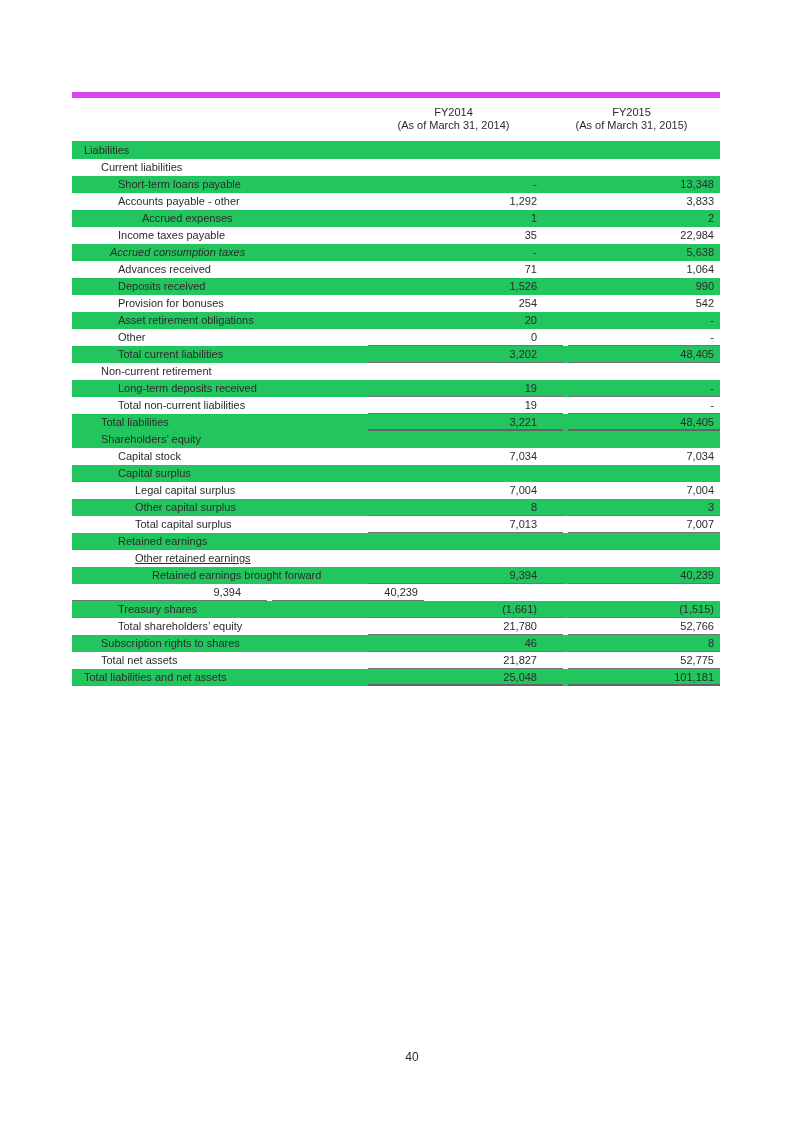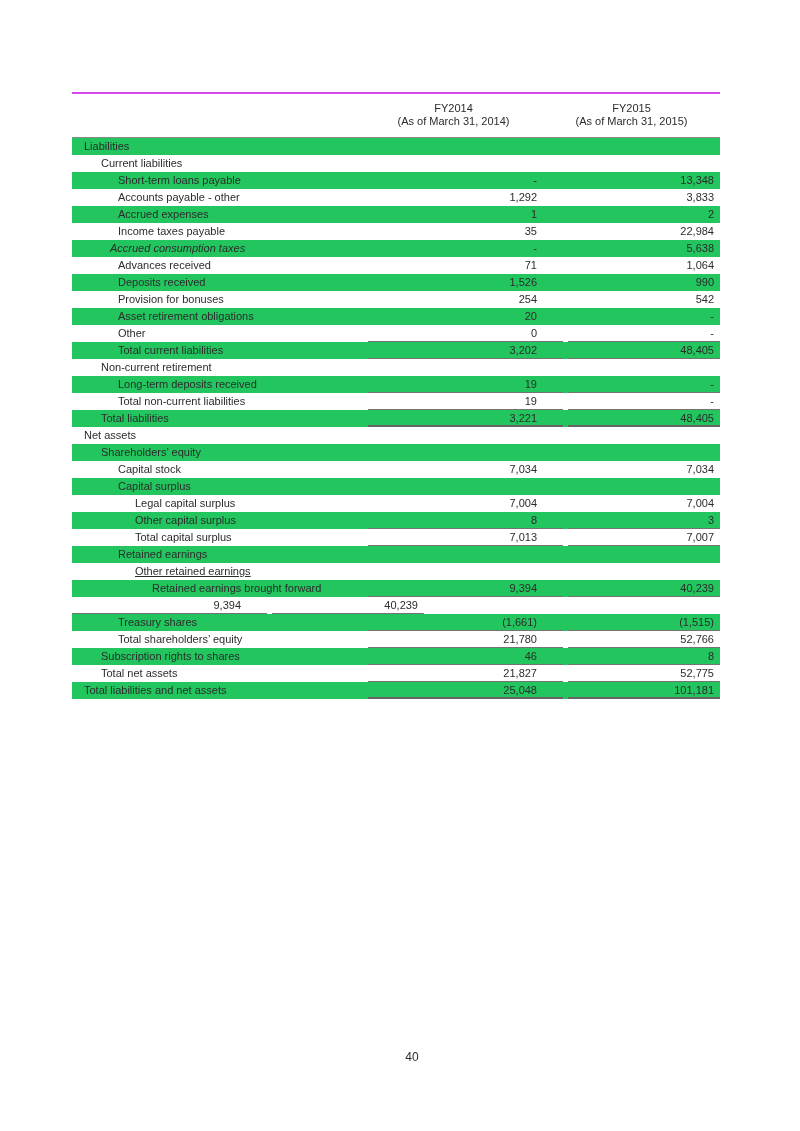--- a/index.html
+++ b/index.html
@@ -6,21 +6,21 @@
   html, body { width: 800px; height: 1131px; }
   body {
     background: #ffffff;
     font-family: "Liberation Sans", sans-serif;
     color: #2c2c2c;
     position: relative;
     overflow: hidden;
   }
   .content { position: absolute; left: 72px; top: 92px; width: 648px; }
   .unit-label { text-align: right; font-size: 11px; line-height: 14px; margin-bottom: 4px; }
-  .fin-table { border-top: 2px solid #d946ef; }
+  .fin-table { border-top: 6px solid #d946ef; }
   .thead { display: flex; height: 44px; padding-top: 8px; border-bottom: 1px solid #8a8a8a; }
   .th { font-size: 11px; line-height: 13px; text-align: center; }
   .th-label { width: 296px; }
   .th-fy14 { width: 197px; padding-right: 26px; white-space: nowrap; }
   .th-fy15 { width: 155px; padding-right: 22px; white-space: nowrap; }
   .row { display: flex; height: 17px; font-size: 11px; line-height: 17px; }
   .row.shaded { background: #22c55e; }
   .c-label { width: 296px; white-space: nowrap; overflow: hidden; }
   .c-num { text-align: right; position: relative; white-space: nowrap; }
   .c-fy14 { width: 197px; padding-right: 28px; }
@@ -63,21 +63,21 @@
           <div class="c-label" style="padding-left: 46px;">Short-term loans payable</div>
           <div class="c-num c-fy14">-</div>
           <div class="c-num c-fy15">13,348</div>
         </div>
         <div class="row">
           <div class="c-label" style="padding-left: 46px;">Accounts payable - other</div>
           <div class="c-num c-fy14">1,292</div>
           <div class="c-num c-fy15">3,833</div>
         </div>
         <div class="row shaded">
-          <div class="c-label" style="padding-left: 46px;">Accrued expenses</div>
+          <div class="c-label" style="padding-left: 70px;">Accrued expenses</div>
           <div class="c-num c-fy14">1</div>
           <div class="c-num c-fy15">2</div>
         </div>
         <div class="row">
           <div class="c-label" style="padding-left: 46px;">Income taxes payable</div>
           <div class="c-num c-fy14">35</div>
           <div class="c-num c-fy15">22,984</div>
         </div>
         <div class="row shaded">
           <div class="c-label" style="padding-left: 38px; font-style: italic;">Accrued consumption taxes</div>
@@ -127,25 +127,20 @@
         <div class="row">
           <div class="c-label" style="padding-left: 46px;">Total non-current liabilities</div>
           <div class="c-num c-fy14 bb1">19</div>
           <div class="c-num c-fy15 bb1">-</div>
         </div>
         <div class="row shaded">
           <div class="c-label" style="padding-left: 29px;">Total liabilities</div>
           <div class="c-num c-fy14 bb2">3,221</div>
           <div class="c-num c-fy15 bb2">48,405</div>
         </div>
-        <div class="row">
-          <div class="c-label" style="padding-left: 12px;">Net assets</div>
-          <div class="c-num c-fy14"></div>
-          <div class="c-num c-fy15"></div>
-        </div>
         <div class="row shaded">
           <div class="c-label" style="padding-left: 29px;">Shareholders’ equity</div>
           <div class="c-num c-fy14"></div>
           <div class="c-num c-fy15"></div>
         </div>
         <div class="row">
           <div class="c-label" style="padding-left: 46px;">Capital stock</div>
           <div class="c-num c-fy14">7,034</div>
           <div class="c-num c-fy15">7,034</div>
         </div>

